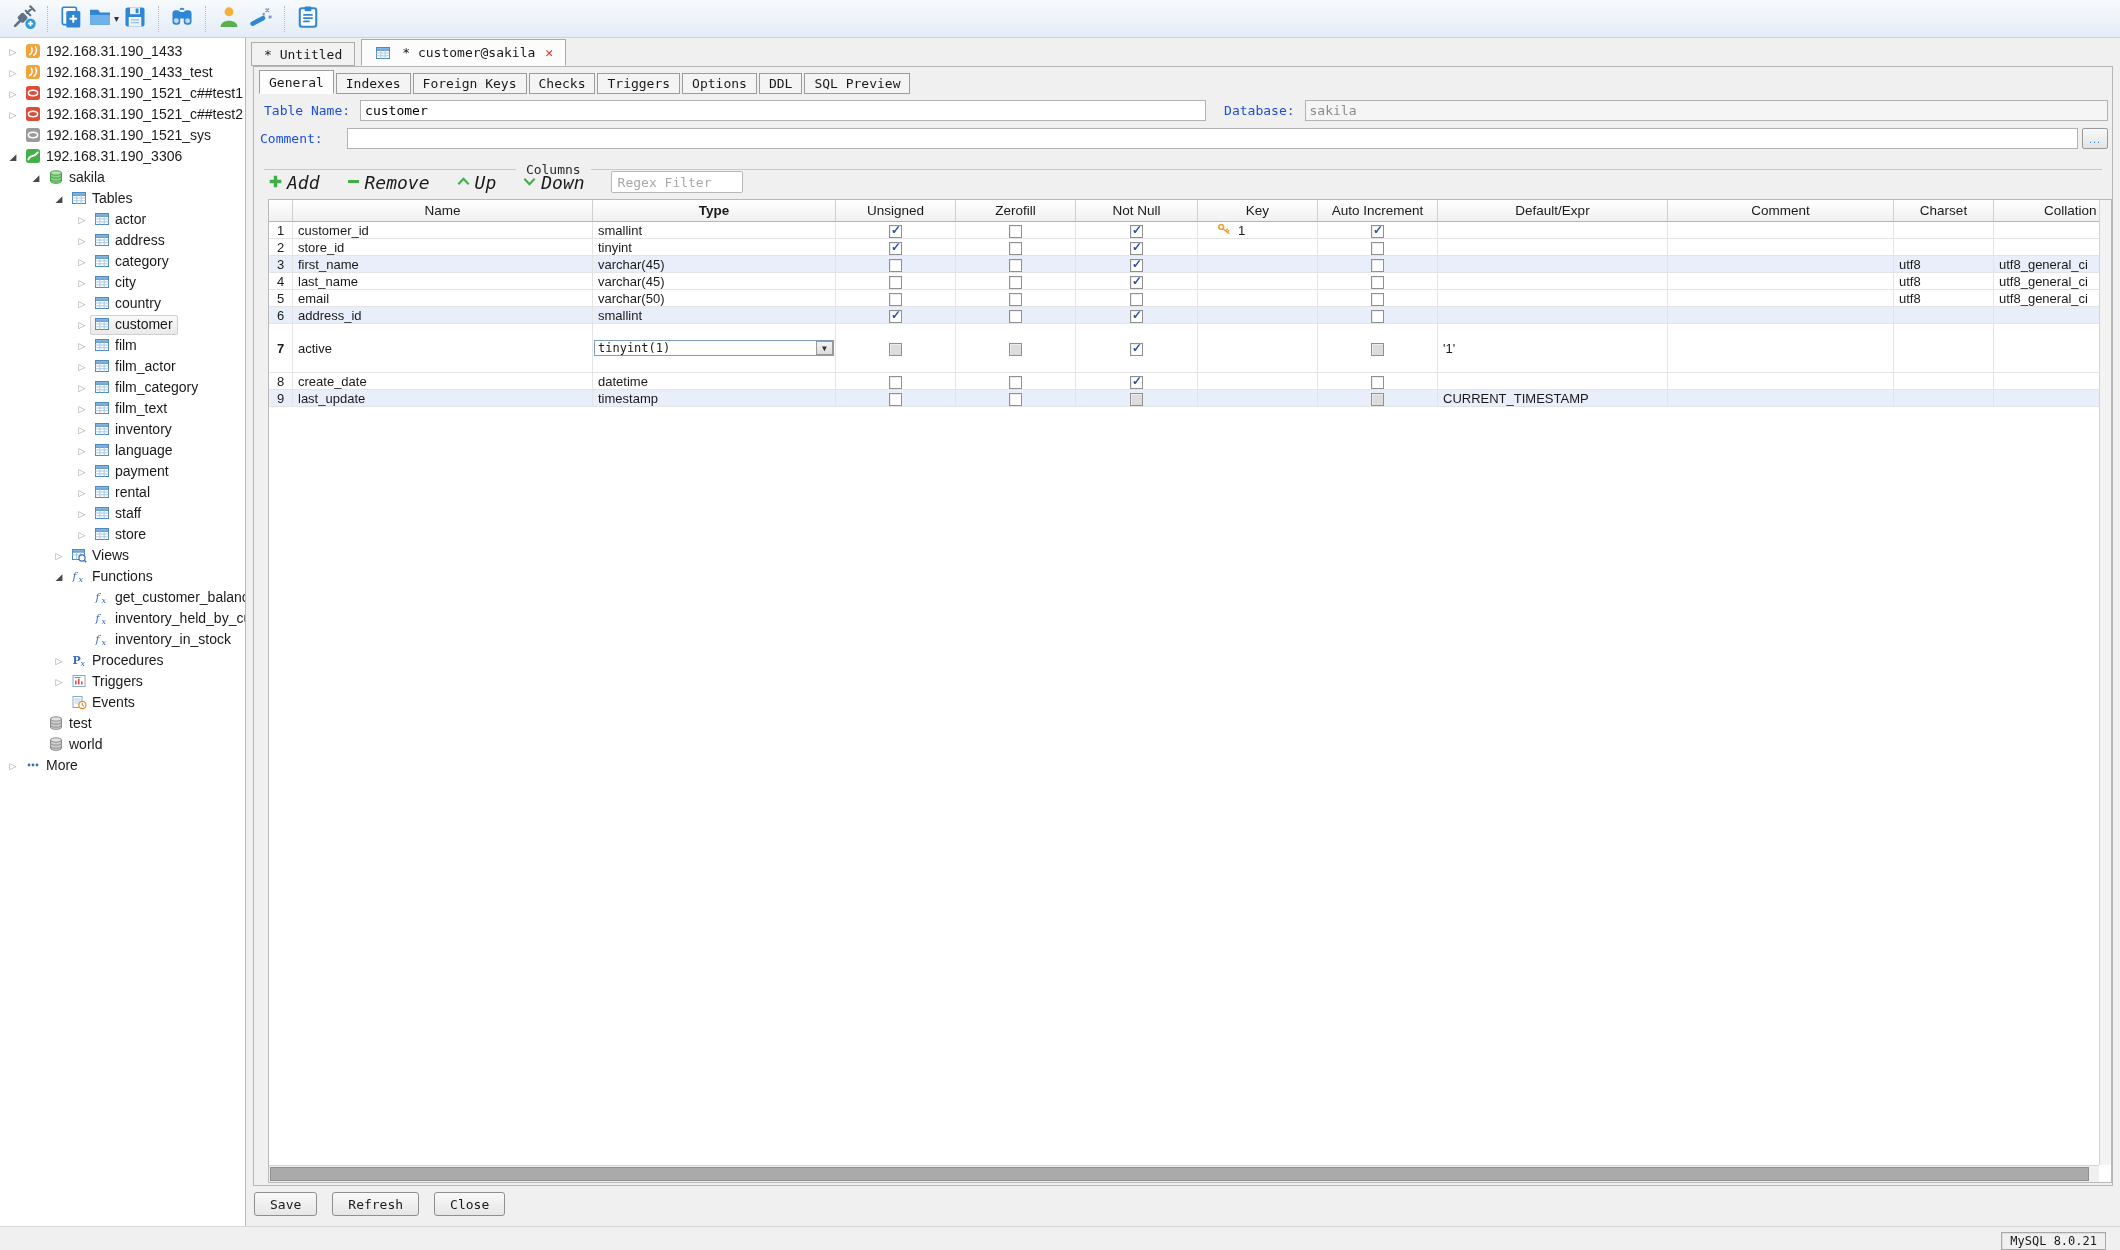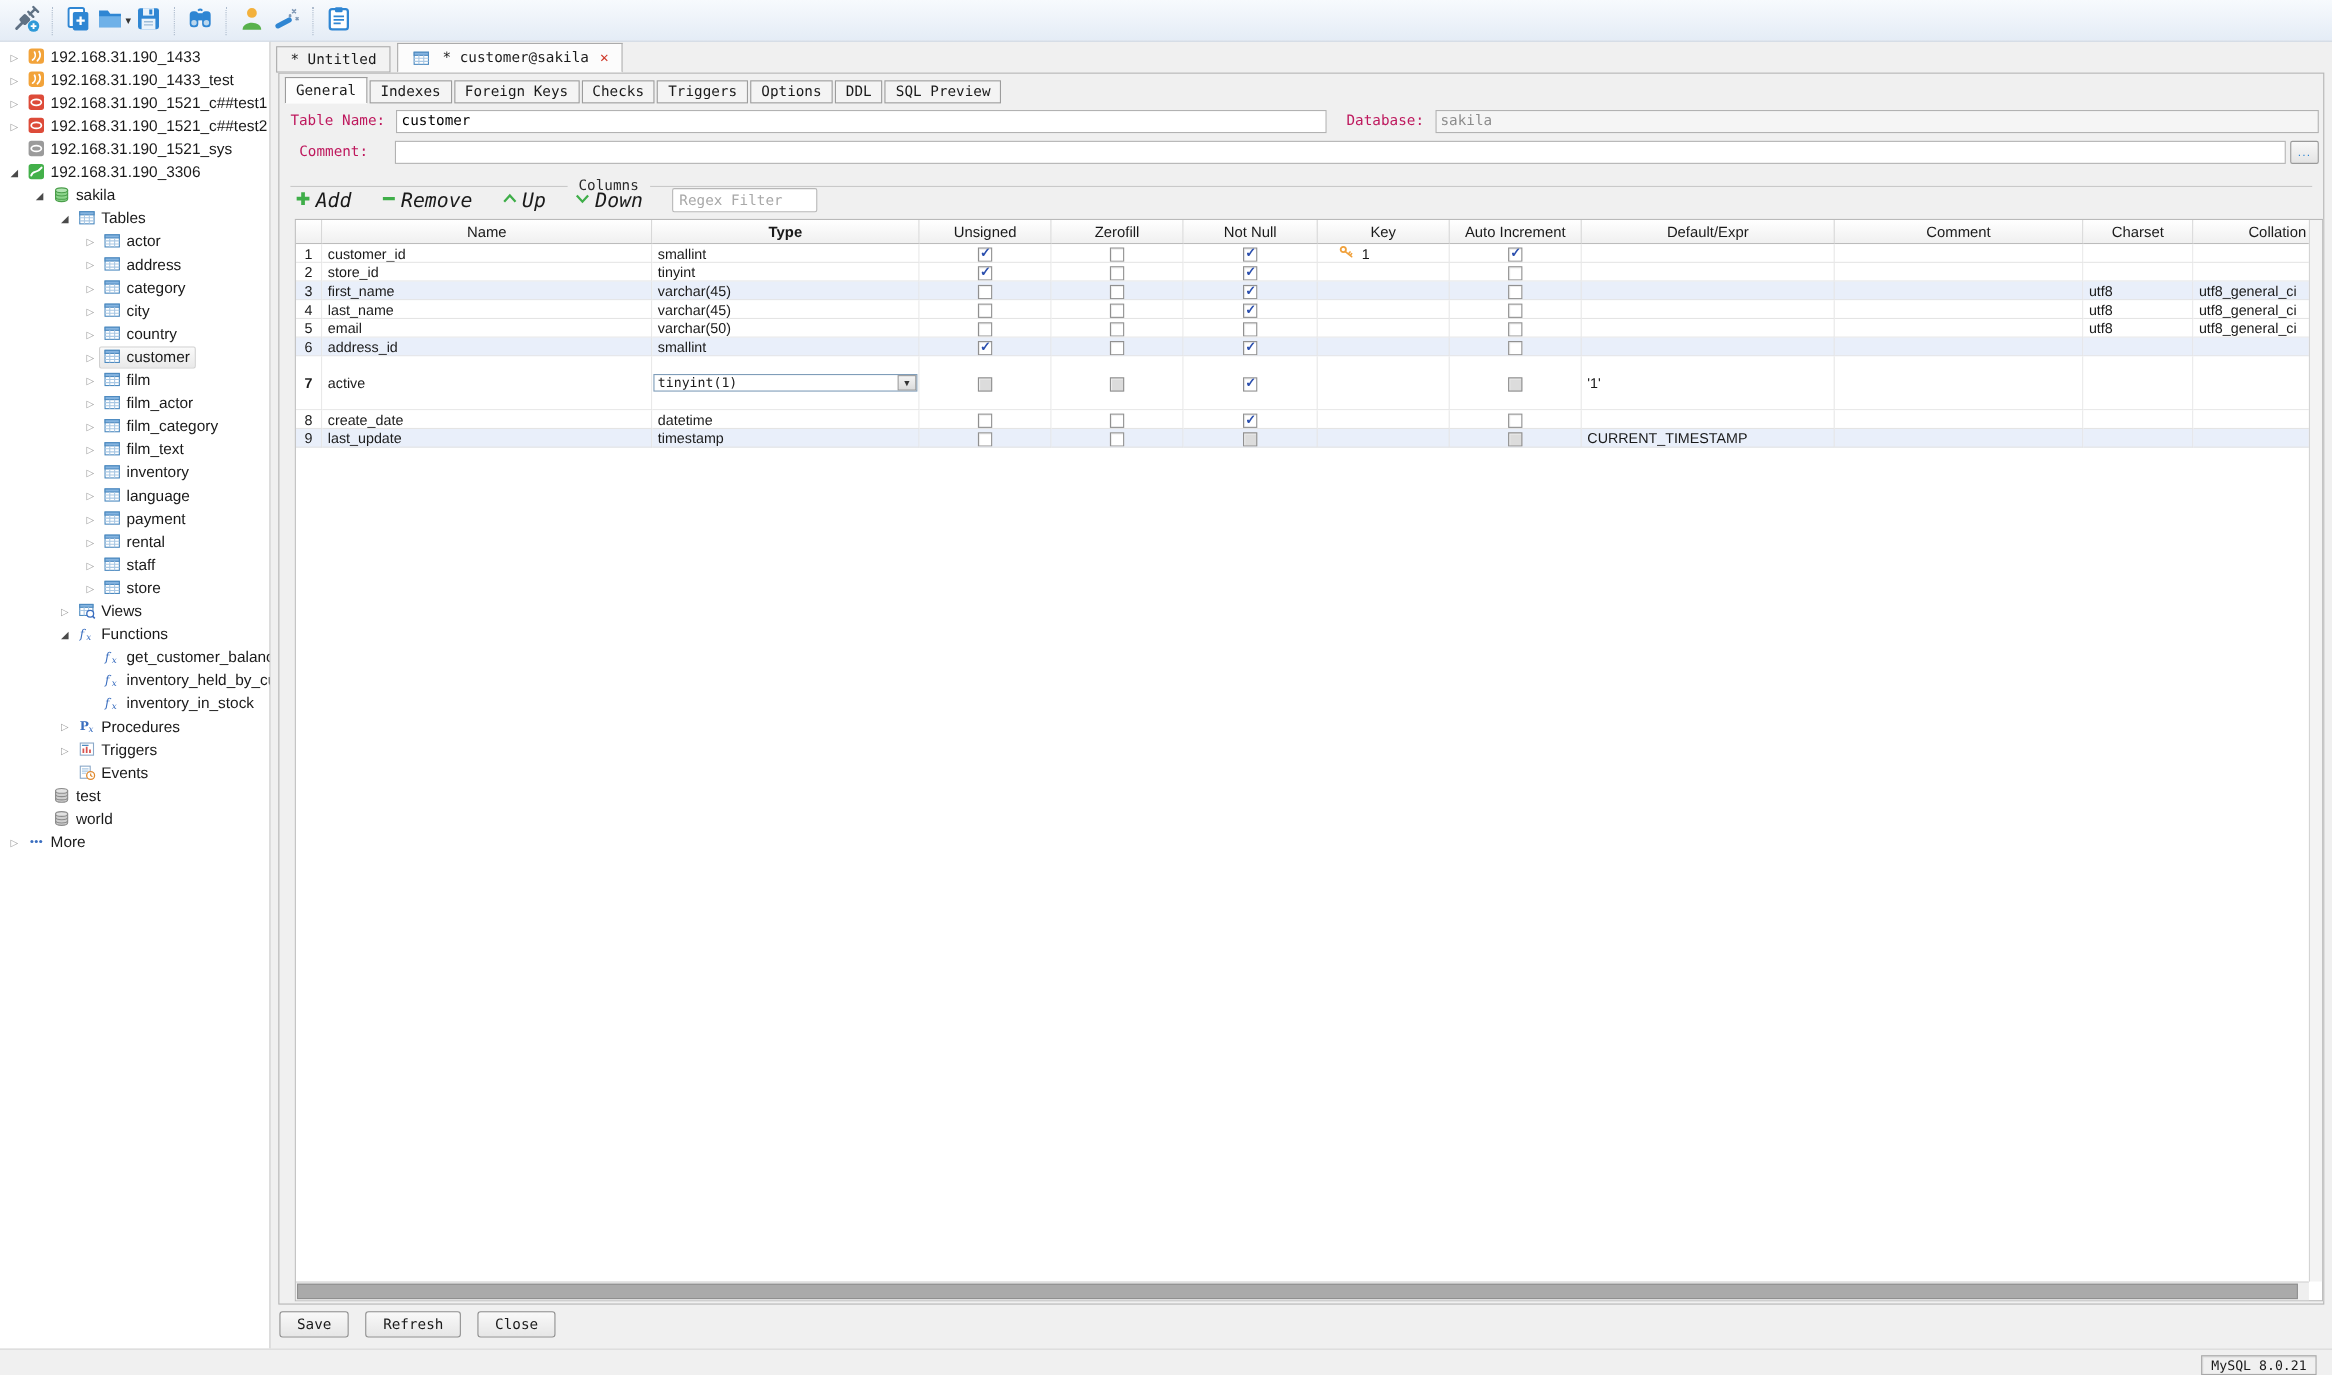--- a/index.html
+++ b/index.html
@@ -38,21 +38,21 @@
 
   .panel { position:absolute; left:7px; top:28px; width:1860px; height:1120px;
     border:1px solid #b5b5b5; background:#f0f0f0; }
 
   .dstabs { position:absolute; left:5px; top:3px; display:flex; align-items:flex-end; }
   .dstab { height:21px; padding:0 9px; display:flex; align-items:center; background:#f4f4f4;
     border:1px solid #9c9c9c; margin-right:2px; font-size:13px; }
   .dstab.active { height:24px; background:#fdfdfd; border-bottom:1px solid #fdfdfd; position:relative; z-index:2; }
 
   .frow { position:absolute; display:flex; align-items:center; }
-  .flabel { font-size:13px; color:#be185d; }
+  .flabel { font-size:13px; color:#1d4ed8; }
   .tinput { height:21px; border:1px solid #b2b2b2; background:#fff; font-size:13px; padding:0 4px; }
   .tinput:disabled { background:#f5f5f5; color:#8c8c8c; }
   .ellipsis-btn { width:26px; height:21px; border:1px solid #9a9a9a; border-radius:2px;
     background:linear-gradient(#f8f8f8,#e4e4e4); font-size:11px; color:#2f86d3; letter-spacing:1px;
     display:flex; align-items:center; justify-content:center; }
 
   .group-sep { position:absolute; left:10px; right:10px; top:95px; display:flex; align-items:center; }
   .group-sep .line { flex:1; border-top:1px solid #c9c9c9; }
   .group-sep .glabel { padding:0 10px; font-size:13px; color:#2a2a2a; }
 
@@ -655,21 +655,21 @@
           <div class="dstab mono">SQL Preview</div>
         </div>
 
       <div class="frow" style="left:10px; top:33px; right:2px;">
         <span class="flabel mono">Table Name:</span>
         <input class="tinput mono" style="width: 846px; margin-left: 10px;" value="customer">
         <span class="flabel mono" style="margin-left:18px;">Database:</span>
         <input class="tinput mono" style="flex: 1 1 0%; margin-left: 10px; margin-right: 2px;" disabled="" value="sakila">
       </div>
 
-      <div class="frow" style="left:18px; top:61px; right:2px;">
+      <div class="frow" style="left:6px; top:61px; right:2px;">
         <span class="flabel mono">Comment:</span>
         <input class="tinput mono" style="flex: 1 1 0%; margin-left: 24px;" value="">
         <div class="ellipsis-btn" style="margin-left:4px; margin-right:2px;">...</div>
       </div>
 
       <div class="group-sep">
         <div class="line"></div>
         <span class="glabel mono">Columns</span>
         <div class="line" style="flex:6;"></div>
       </div>

